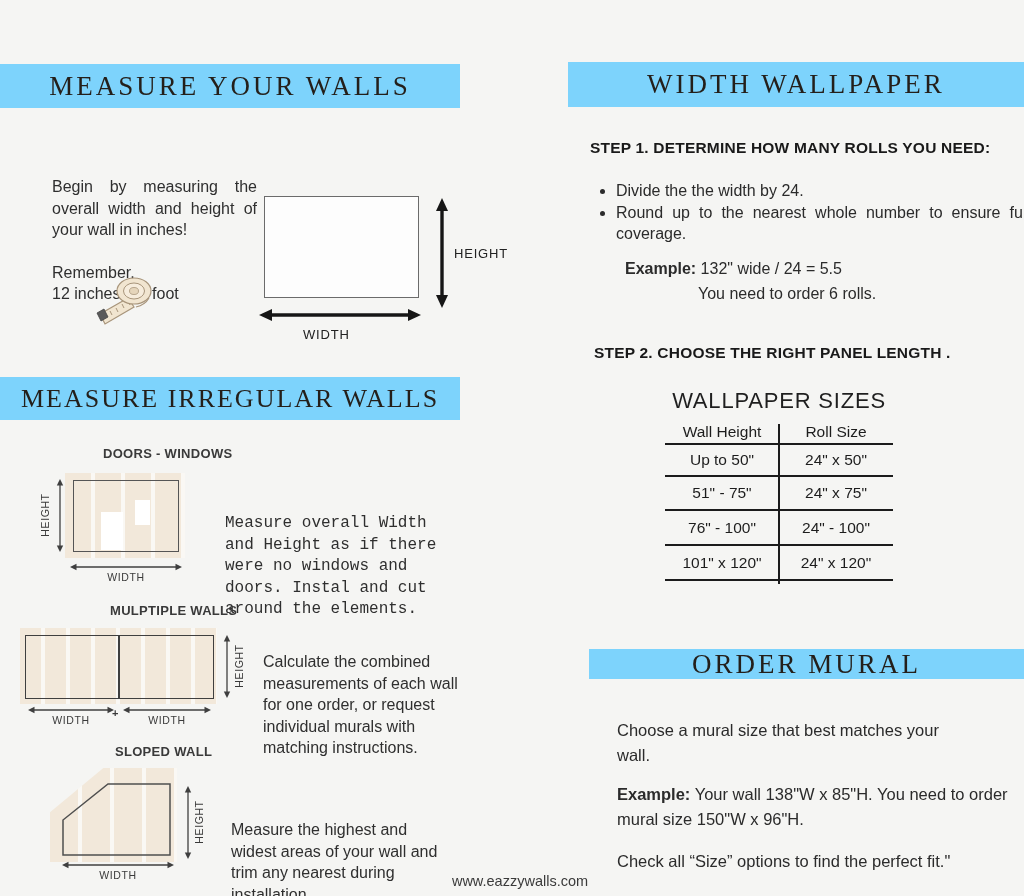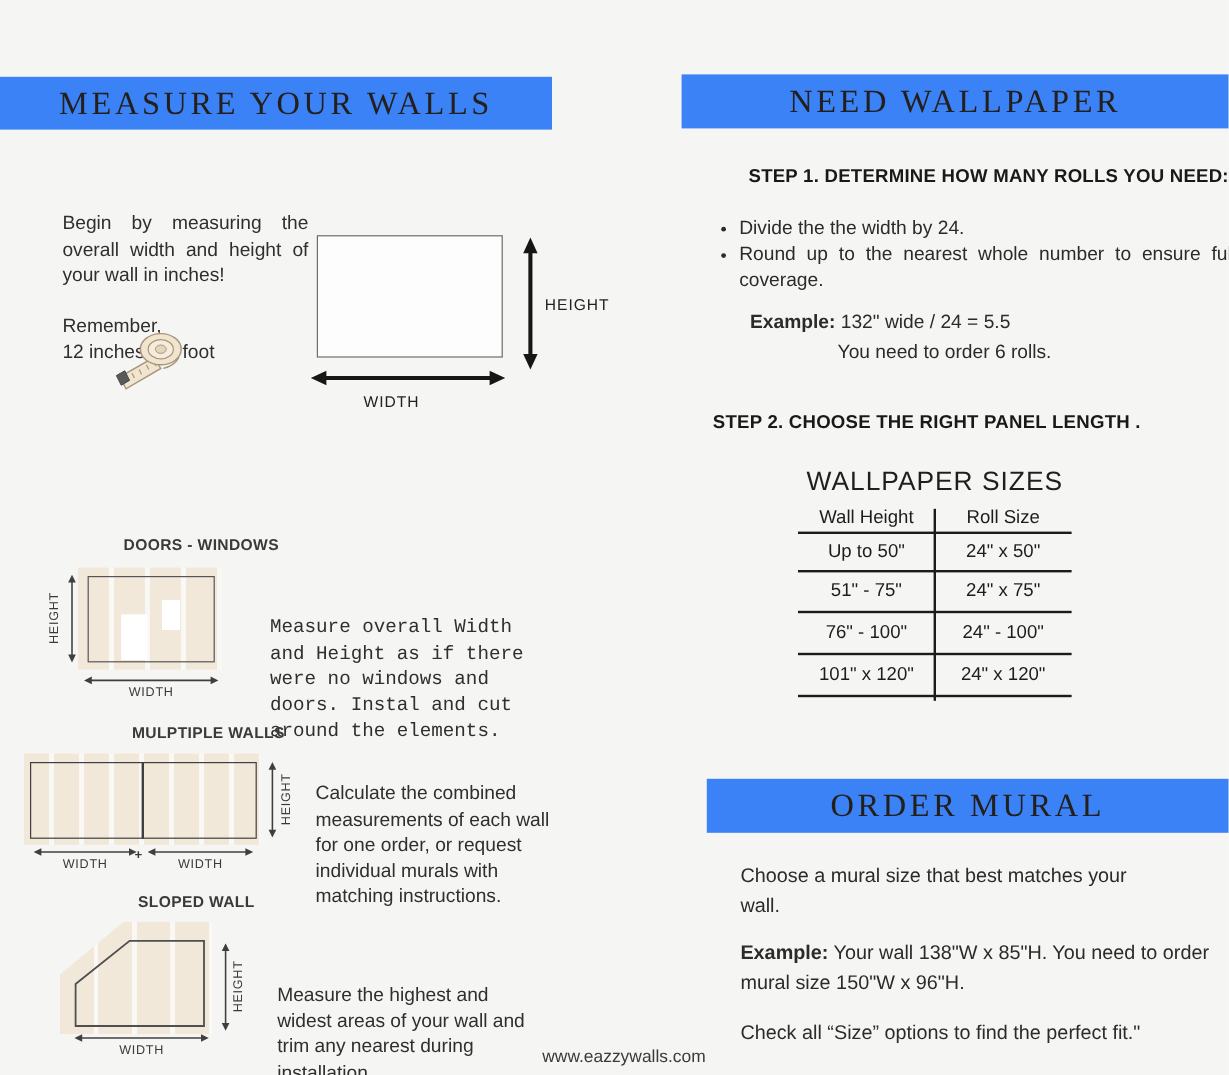--- a/index.html
+++ b/index.html
@@ -1,19 +1,19 @@
 <!DOCTYPE html>
 <html><head>
 <meta charset="utf-8">
 <style>
   html,body{margin:0;padding:0;}
   .page{position:relative;width:1024px;height:896px;background:#f5f5f3;overflow:hidden;
         font-family:"Liberation Sans",sans-serif;color:#2e2e2e;}
   .abs{position:absolute;}
-  .banner{position:absolute;background:#3b82f6;display:flex;align-items:center;justify-content:center;
+  .banner{position:absolute;background:#7dd3fc;display:flex;align-items:center;justify-content:center;
           font-family:"Liberation Serif",serif;color:#241f1a;letter-spacing:3px;font-size:27px;}
   .body-text{font-size:16px;line-height:21.5px;color:#2f2f2f;margin-top:40px;}
   .just{text-align:justify;}
   .subhead{font-weight:bold;font-size:13px;color:#3a3a3a;letter-spacing:0.3px;padding-left:37px;}
   .dim-label{font-size:13px;letter-spacing:0.8px;color:#222;}
   .dim-sm{font-size:10.5px;letter-spacing:0.6px;color:#3a3a3a;text-align:center;width:60px;}
   .rot{transform:rotate(-90deg);}
   .stripes-d{background:repeating-linear-gradient(90deg,#f2e8da 0px,#f2e8da 26px,#faf8f4 26px,#faf8f4 30px);}
   .stripes-m{background:repeating-linear-gradient(90deg,#f2e8da 0px,#f2e8da 21px,#faf8f4 21px,#faf8f4 25px);}
   .stripes-s{background:repeating-linear-gradient(90deg,#f2e8da 0px,#f2e8da 28px,#faf8f4 28px,#faf8f4 32px);}
@@ -62,20 +62,23 @@
     <path d="M9 111 L3 98 L15 98 Z" fill="#161616"></path>
   </svg>
   <div class="abs dim-label" style="left:454px;top:246px;">HEIGHT</div>
   <svg class="abs" style="left:258px;top:306px;" width="164" height="18" viewBox="0 0 164 18">
     <path d="M1 9 L14 3 L14 15 Z" fill="#161616"></path>
     <line x1="12" y1="9" x2="152" y2="9" stroke="#161616" stroke-width="3.4"></line>
     <path d="M163 9 L150 3 L150 15 Z" fill="#161616"></path>
   </svg>
   <div class="abs dim-label" style="left:303px;top:327px;">WIDTH</div>
 
+  <div class="banner" style="left:0;top:377px;width:460px;height:43px;font-size:26px;letter-spacing:2px;">
+    <span>MEASURE IRREGULAR WALLS</span>
+  </div>
 
   <div class="abs subhead" style="left:66px;top:446px;">DOORS - WINDOWS</div>
   <div class="abs stripes-d" style="left:65px;top:473px;width:120px;height:85px;"></div>
   <div class="abs" style="left:73px;top:480px;width:104px;height:70px;border:1.5px solid #555;"></div>
   <div class="abs" style="left:101px;top:512px;width:22px;height:38px;background:#ffffff;"></div>
   <div class="abs" style="left:135px;top:500px;width:15px;height:25px;background:#ffffff;"></div>
   <svg class="abs" style="left:55px;top:479px;" width="10" height="73" viewBox="0 0 10 73">
     <line x1="5" y1="4" x2="5" y2="69" stroke="#3f3f3f" stroke-width="1.3"></line>
     <path d="M5 0 L1.8 6.5 L8.2 6.5 Z" fill="#3f3f3f"></path>
     <path d="M5 73 L1.8 66.5 L8.2 66.5 Z" fill="#3f3f3f"></path>
@@ -127,24 +130,24 @@
   <div class="abs dim-sm rot" style="left:169px;top:816px;">HEIGHT</div>
   <svg class="abs" style="left:62px;top:860px;" width="112" height="10" viewBox="0 0 112 10">
     <line x1="4" y1="5" x2="108" y2="5" stroke="#3f3f3f" stroke-width="1.3"></line>
     <path d="M0 5 L6.5 1.8 L6.5 8.2 Z" fill="#3f3f3f"></path>
     <path d="M112 5 L105.5 1.8 L105.5 8.2 Z" fill="#3f3f3f"></path>
   </svg>
   <div class="abs dim-sm" style="left:88px;top:869px;">WIDTH</div>
   <div class="abs body-text" style="left:231px;top:779px;width:218px;">Measure the highest and widest areas of your wall and trim any nearest during installation.</div>
 
   <div class="banner" style="left:568px;top:62px;width:456px;height:45px;">
-    <span>NEED WALLPAPER</span>
-  </div>
-
-  <div class="abs step-head" style="left:590px;top:139px;width:434px;text-align:right;">STEP 1. DETERMINE HOW MANY ROLLS YOU NEED:</div>
+    <span>WIDTH WALLPAPER</span>
+  </div>
+
+  <div class="abs step-head" style="left:590px;top:139px;width:434px;">STEP 1. DETERMINE HOW MANY ROLLS YOU NEED:</div>
 
   <ul class="bullets abs" style="left:600px;top:180px;width:414px;">
     <li>Divide the the width by 24.</li>
     <li class="just">Round up to the nearest whole number to ensure full coverage.</li>
   </ul>
 
   <div class="abs" style="left:625px;top:260px;font-size:16px;color:#2b2b2b;">
     <b>Example:</b>
     <span>132" wide / 24 = 5.5</span>
   </div>
@@ -171,21 +174,21 @@
       <div class="tbl-cell c1">76" - 100"</div>
       <div class="tbl-cell c2">24" - 100"</div>
     </div>
     <div class="tbl-row" style="height:33px;">
       <div class="tbl-cell c1">101" x 120"</div>
       <div class="tbl-cell c2">24" x 120"</div>
     </div>
   </div>
   <div class="vline" style="left:778px;top:424px;height:160px;"></div>
 
-  <div class="banner" style="left:589px;top:649px;width:435px;height:45px;">
+  <div class="banner" style="left:589px;top:649px;width:435px;height:30px;">
     <span>ORDER MURAL</span>
   </div>
 
   <div class="abs rcol-text" style="left:617px;top:718px;width:355px;">Choose a mural size that best matches your wall.</div>
 
   <div class="abs rcol-text" style="left:617px;top:782px;width:394px;">
     <b>Example:</b>
     <span>Your wall 138"W x 85"H. You need to order mural size 150"W x 96"H.</span>
   </div>
 

